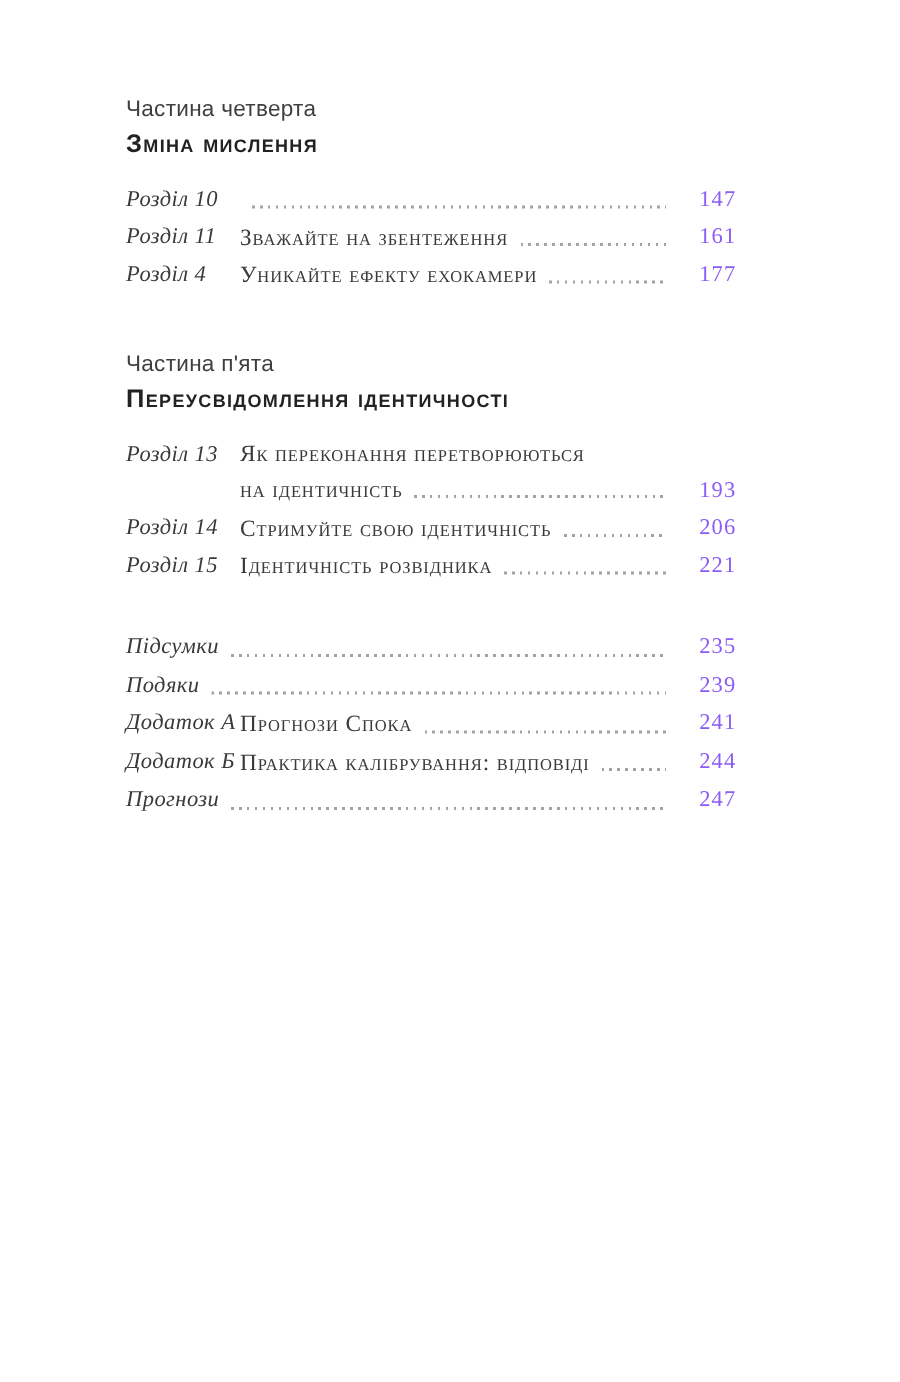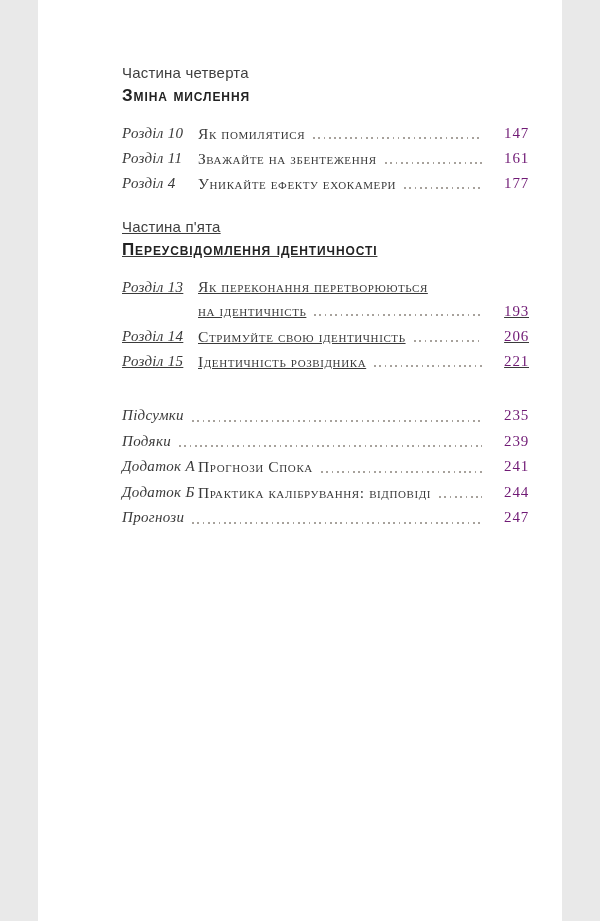--- a/index.html
+++ b/index.html
@@ -1,18 +1,18 @@
 <!DOCTYPE html>
 <html><head>
 <meta charset="utf-8">
 <style>
   html, body { margin: 0; padding: 0; background: #e9e9e9; }
   .page {
     position: relative;
-    width: 524px;
+    width: 600px;
     height: 921px;
     margin: 0 auto;
     background: #ffffff;
     overflow: hidden;
     font-family: "Liberation Serif", "DejaVu Serif", serif;
     color: #3a3a3a;
   }
   .content {
     position: absolute;
     top: 63px;
@@ -74,31 +74,31 @@
     bottom: 7px;
     height: 1.7px;
     background-image: repeating-linear-gradient(to right,
       #a7a29c 0, #a7a29c 1.7px, transparent 1.7px, transparent 5.3px);
   }
   .num {
     width: 40px;
     flex-shrink: 0;
     text-align: right;
     letter-spacing: 0.8px;
-    color: #701a75;
+    color: #8b5cf6;
   }
 
   
   .row2 { display: flex; line-height: 24px; font-size: 15px; margin-bottom: 1px; }
   .row2 .label { align-self: flex-start; }
   .entry { flex: 1 1 auto; min-width: 0; }
   .entry .line2 { display: flex; align-items: flex-start; }
   .row2 .num { align-self: flex-end; }
 
-  .section-2 { margin-top: 21px; text-decoration: underline; }
+  .section-2 { margin-top: 37px; }
 
   
   .back-matter { margin-top: 29px; }
   .bm-row {
     display: flex;
     align-items: flex-end;
     line-height: 25.5px;
     font-size: 15px;
   }
   .bm-row .label { width: auto; }
@@ -109,21 +109,20 @@
 
 <div class="page">
   <div class="content">
 
     <div class="part">
       <div class="part-label">Частина четверта</div>
       <div class="part-title">Зміна мислення</div>
       <div class="chapters">
         <div class="row">
           <span class="label">Розділ 10</span>
-          <span class="sc">Як помилятися</span>
           <span class="dots"></span>
           <span class="num">147</span>
         </div>
         <div class="row">
           <span class="label">Розділ 11</span>
           <span class="sc">Зважайте на збентеження</span>
           <span class="dots"></span>
           <span class="num">161</span>
         </div>
         <div class="row">

